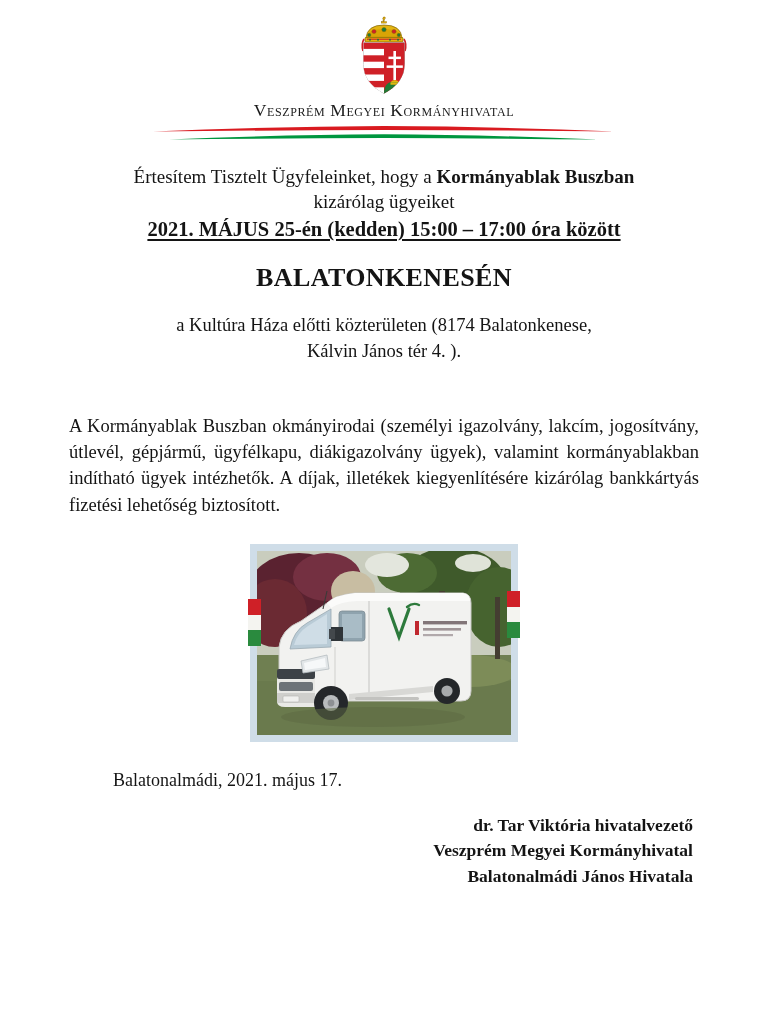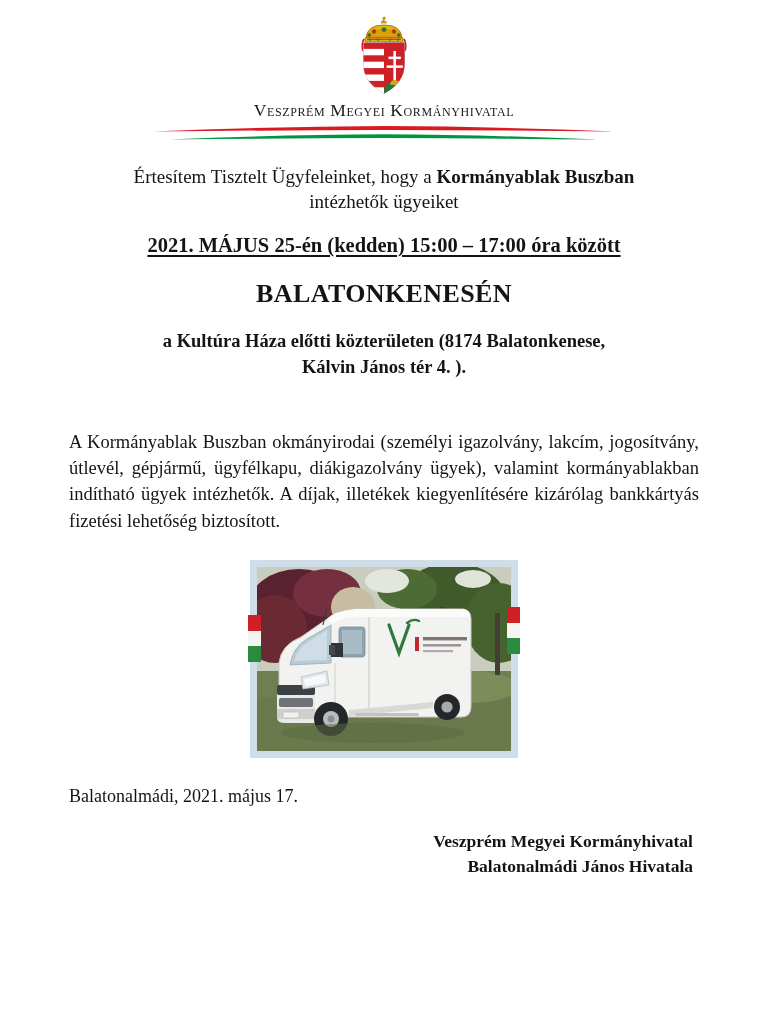--- a/index.html
+++ b/index.html
@@ -69,40 +69,40 @@
   .intro {
     text-align: center;
     margin-top: 22px;
     font-size: 19px;
     line-height: 1.32;
   }
   .intro b { font-weight: bold; }
 
   .datetime {
     text-align: center;
-    margin-top: 20px;
+    margin-top: 4px;
     font-size: 20.5px;
     font-weight: bold;
     text-decoration: underline;
     text-underline-offset: 3px;
   }
 
   .place {
     text-align: center;
     margin-top: 22px;
     font-size: 26px;
     font-weight: bold;
     letter-spacing: 0.4px;
   }
 
   .address {
     text-align: center;
     margin-top: 20px;
     font-size: 18.5px;
-    font-weight: bold;
+    font-weight: normal;
     line-height: 1.4;
   }
 
   .body-par {
     margin-top: 48px;
     font-size: 18.5px;
     line-height: 1.42;
     text-align: justify;
     text-justify: inter-word;
   }
@@ -135,20 +135,21 @@
   .flag-tab .fr { height: 16px; background: #cf2027; }
   .flag-tab .fw { height: 15px; background: #f4f4f0; }
   .flag-tab .fg { height: 16px; background: #2a8a3e; }
   .flag-left  { left: -9px;  top: 48px; }
   .flag-right { right: -9px; top: 40px; }
 
   
   .place-date {
     margin-top: 28px;
     font-size: 18px;
+    margin-left: 44px;
   }
   .signature {
     margin-top: 22px;
     text-align: right;
     font-size: 17.5px;
     font-weight: bold;
     line-height: 1.45;
     padding-right: 6px;
   }
 </style>
@@ -221,21 +222,21 @@
       <svg width="466" height="18" viewBox="0 0 466 18">
         <path d="M2 7.5 Q120 2.6 233 2.1 Q346 2.6 464 7.5 Q346 6.3 233 6.0 Q120 6.3 2 7.5 Z" fill="#d91a20"></path>
         <path d="M18 15.5 Q130 10.8 233 10.3 Q336 10.8 448 15.5 Q336 14.3 233 14.0 Q130 14.3 18 15.5 Z" fill="#00963f"></path>
       </svg>
     </div>
   </div>
 
 
   <div class="intro">
     <span>Értesítem Tisztelt Ügyfeleinket, hogy a </span><b>Kormányablak Buszban</b><br>
-    <span>intézhetők ügyeiket</span>
+    <span>kizárólag ügyeiket</span>
   </div>
 
   <div class="datetime">2021. MÁJUS 25-én (kedden) 15:00 – 17:00 óra között</div>
 
   <div class="place">BALATONKENESÉN</div>
 
   <div class="address">
     <span>a Kultúra Háza előtti közterületen (8174 Balatonkenese,</span><br>
     <span>Kálvin János tér 4. ).</span>
   </div>
@@ -332,17 +333,18 @@
 
           <ellipse cx="116" cy="166" rx="92" ry="10" fill="#5d6a44" opacity="0.55"></ellipse>
         </svg>
       </div>
     </div>
   </div>
 
   <div class="place-date">Balatonalmádi, 2021. május 17.</div>
 
   <div class="signature">
+    <div>dr. Tar Viktória hivatalvezető</div>
     <div>Veszprém Megyei Kormányhivatal</div>
     <div>Balatonalmádi János Hivatala</div>
   </div>
 
 </div>
 
 </body></html>

